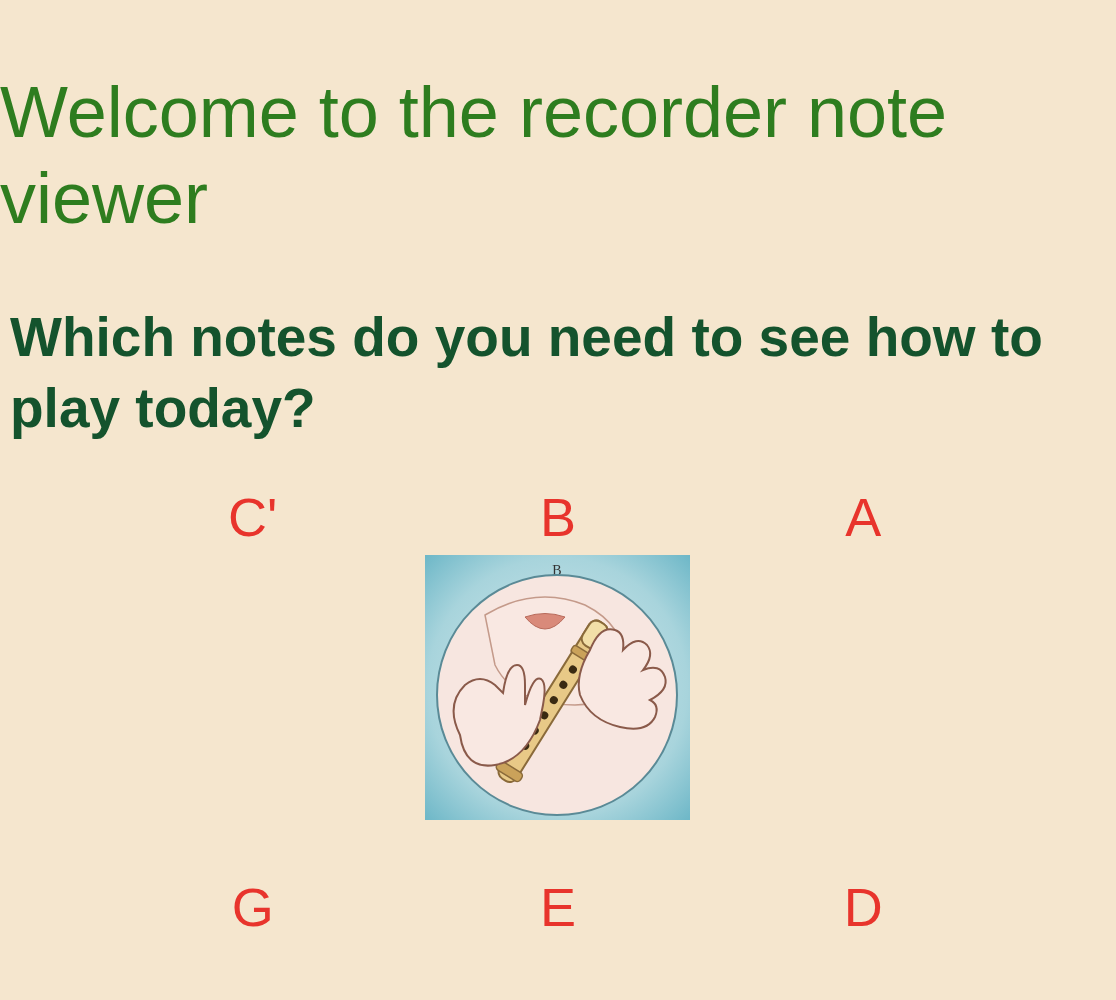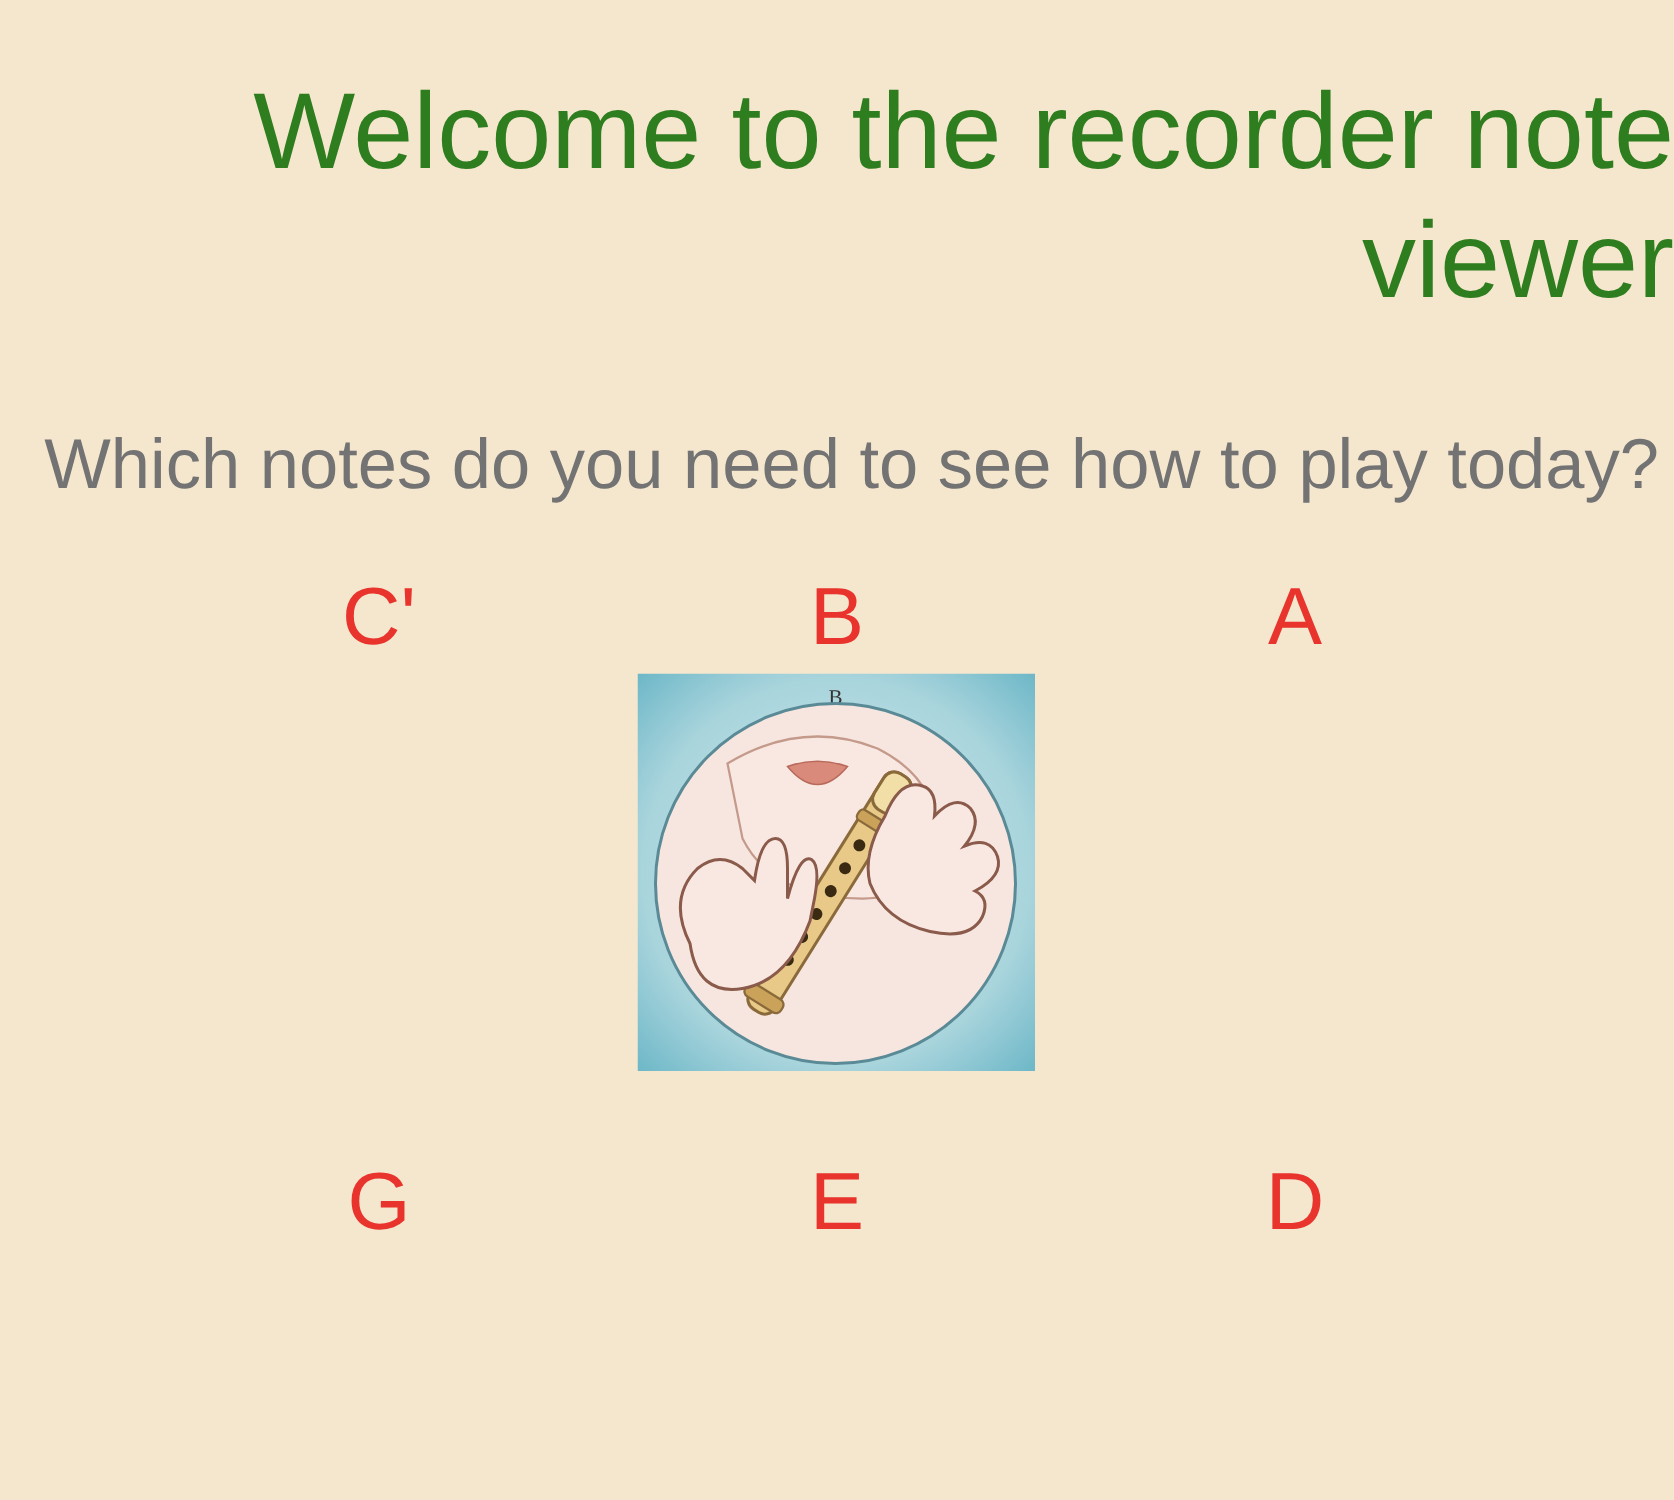--- a/index.html
+++ b/index.html
@@ -10,33 +10,34 @@
     body {
       width: 1116px;
       height: 1000px;
       background-color: #f5e6ce;
       font-family: Verdana, Geneva, sans-serif;
       overflow: hidden;
     }
     .container {
       width: 100%;
       padding-top: 45px;
-      text-align: right;
+      text-align: left;
+      margin-top: 24px;
     }
     .title {
       color: #2e7d1f;
       font-size: 72px;
       font-weight: normal;
       line-height: 1.2;
       margin-bottom: 60px;
     }
     .subtitle {
-      color: #737373;
-      font-size: 47px;
-      font-weight: normal;
+      color: #14532d;
+      font-size: 55px;
+      font-weight: bold;
       line-height: 1.3;
       margin-bottom: 40px;
       padding: 0 10px;
     }
     .notes-grid {
       display: grid;
       grid-template-columns: repeat(3, 1fr);
       padding: 0 100px;
       row-gap: 0;
     }

